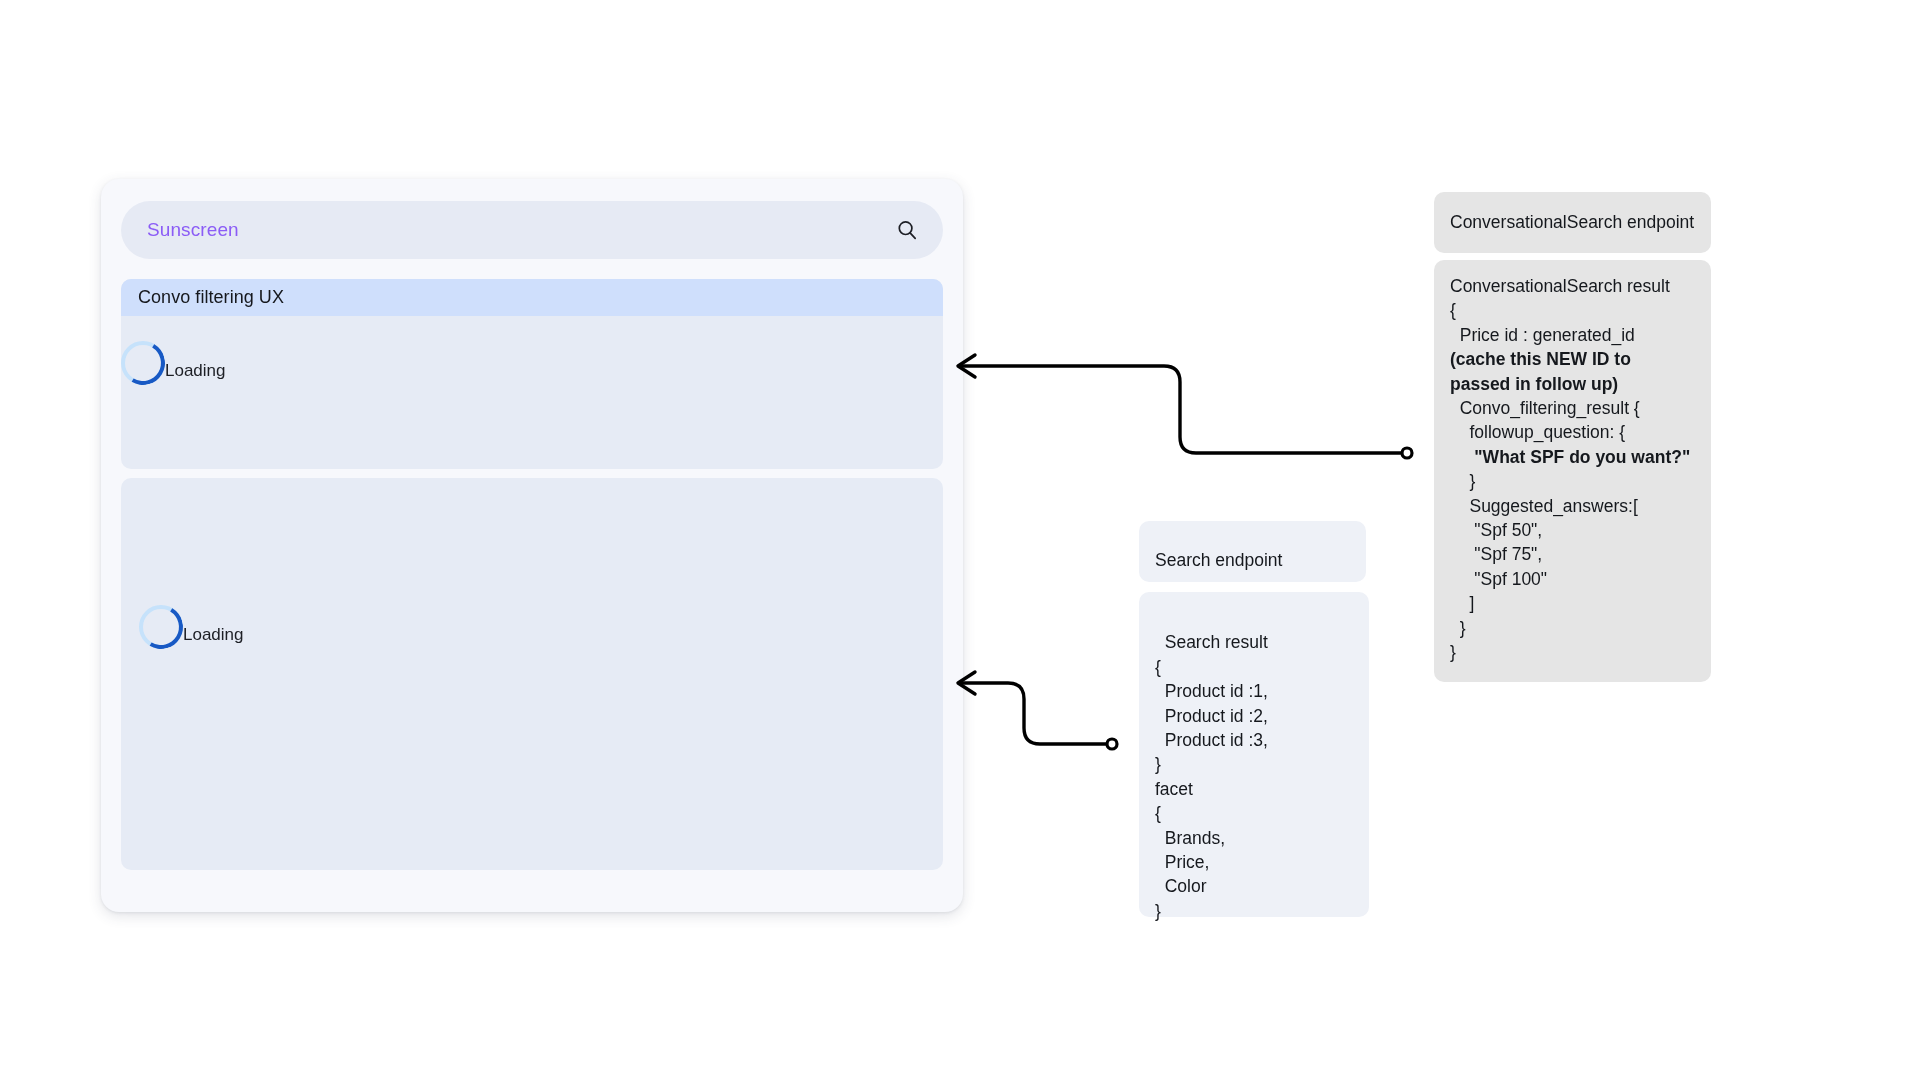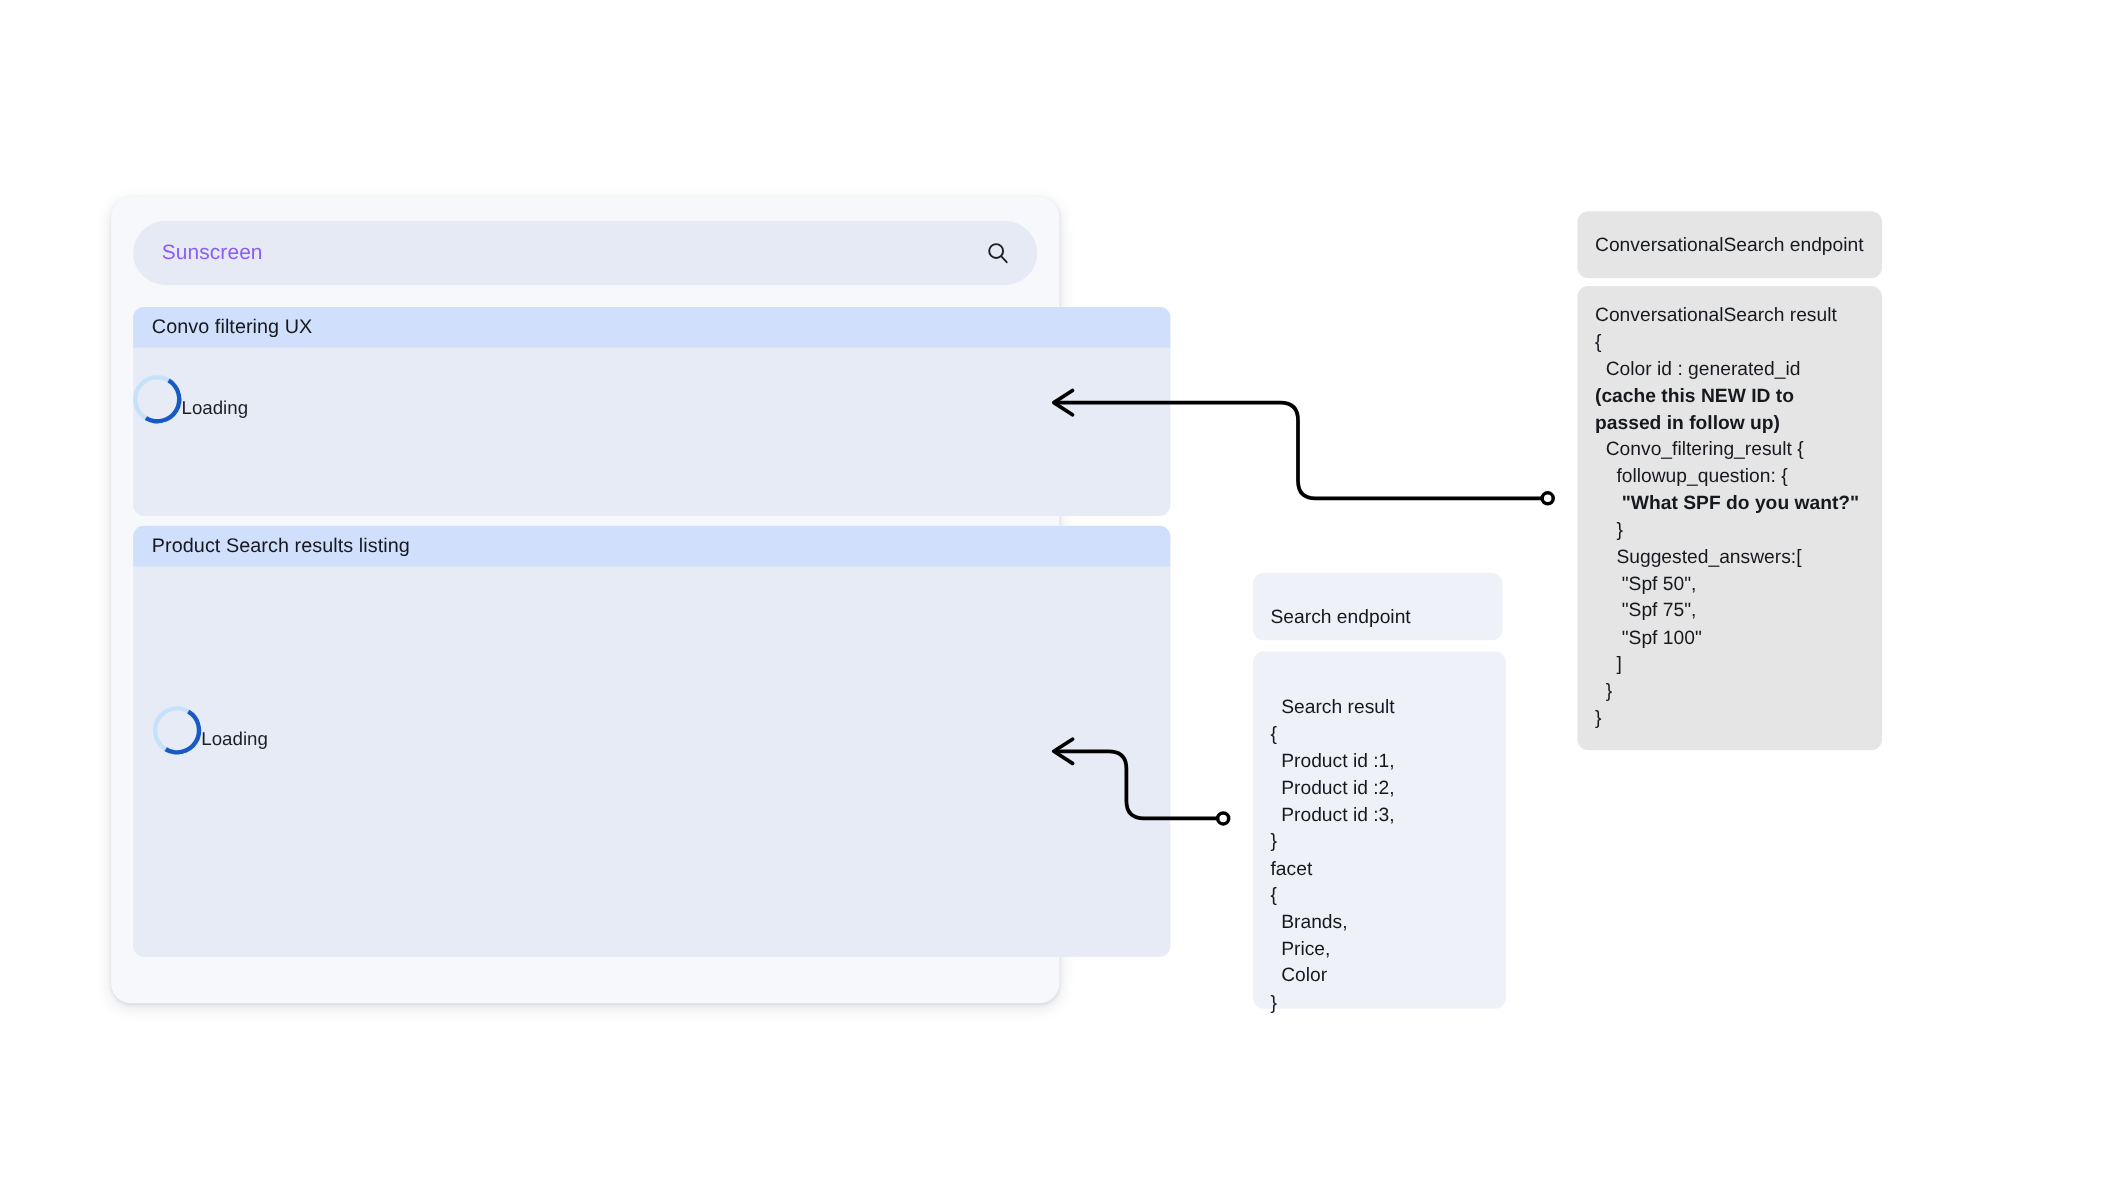--- a/index.html
+++ b/index.html
@@ -58,21 +58,21 @@
     align-items: center;
     justify-content: center;
     cursor: pointer;
   }
   #search-icon-btn svg { display: block; }
 
   
   .mock-card {
     position: absolute;
     left: 20px;
-    width: 943px;
+    width: 822px;
     background: #e6ebf5;
     border-radius: 10px;
     overflow: hidden;
   }
   #card-convo  { top: 100px;  height: 190px; }
   #card-search { top: 299px;  height: 392px; }
 
   .card-head {
     height: 37px;
     background: #cfdffc;
@@ -195,23 +195,20 @@
         <div class="spinner">
           <div class="ring"></div>
           <div class="arc"></div>
         </div>
         <div class="loading-label">Loading</div>
       </div>
     </div>
   </div>
 
   <div id="card-search" class="mock-card">
-    <div class="card-head">
-      <span class="card-head-label">Product Search results listing</span>
-    </div>
     <div class="card-body">
       <div class="loading-block">
         <div class="spinner">
           <div class="ring"></div>
           <div class="arc"></div>
         </div>
         <div class="loading-label">Loading</div>
       </div>
     </div>
   </div>
@@ -236,21 +233,21 @@
   Color
 }</span>
 </div>
 
 <div id="box-cs-endpoint" class="note-box note-green">
   <span>ConversationalSearch endpoint</span>
 </div>
 
 <div id="box-cs-result" class="note-box note-green"><span>ConversationalSearch result</span>
 <span>{</span>
-<span>  Color id : generated_id </span><span class="note-bold">(cache this NEW ID to passed in follow up)</span>
+<span>  Price id : generated_id </span><span class="note-bold">(cache this NEW ID to passed in follow up)</span>
 <span>  Convo_filtering_result {</span>
 <span>    followup_question: {</span>
 <span class="note-bold">     "What SPF do you want?"</span>
 <span>    }</span>
 <span>    Suggested_answers:[</span>
 <span>     "Spf 50",</span>
 <span>     "Spf 75",</span>
 <span>     "Spf 100"</span>
 <span>    ]</span>
 <span>  }</span>

